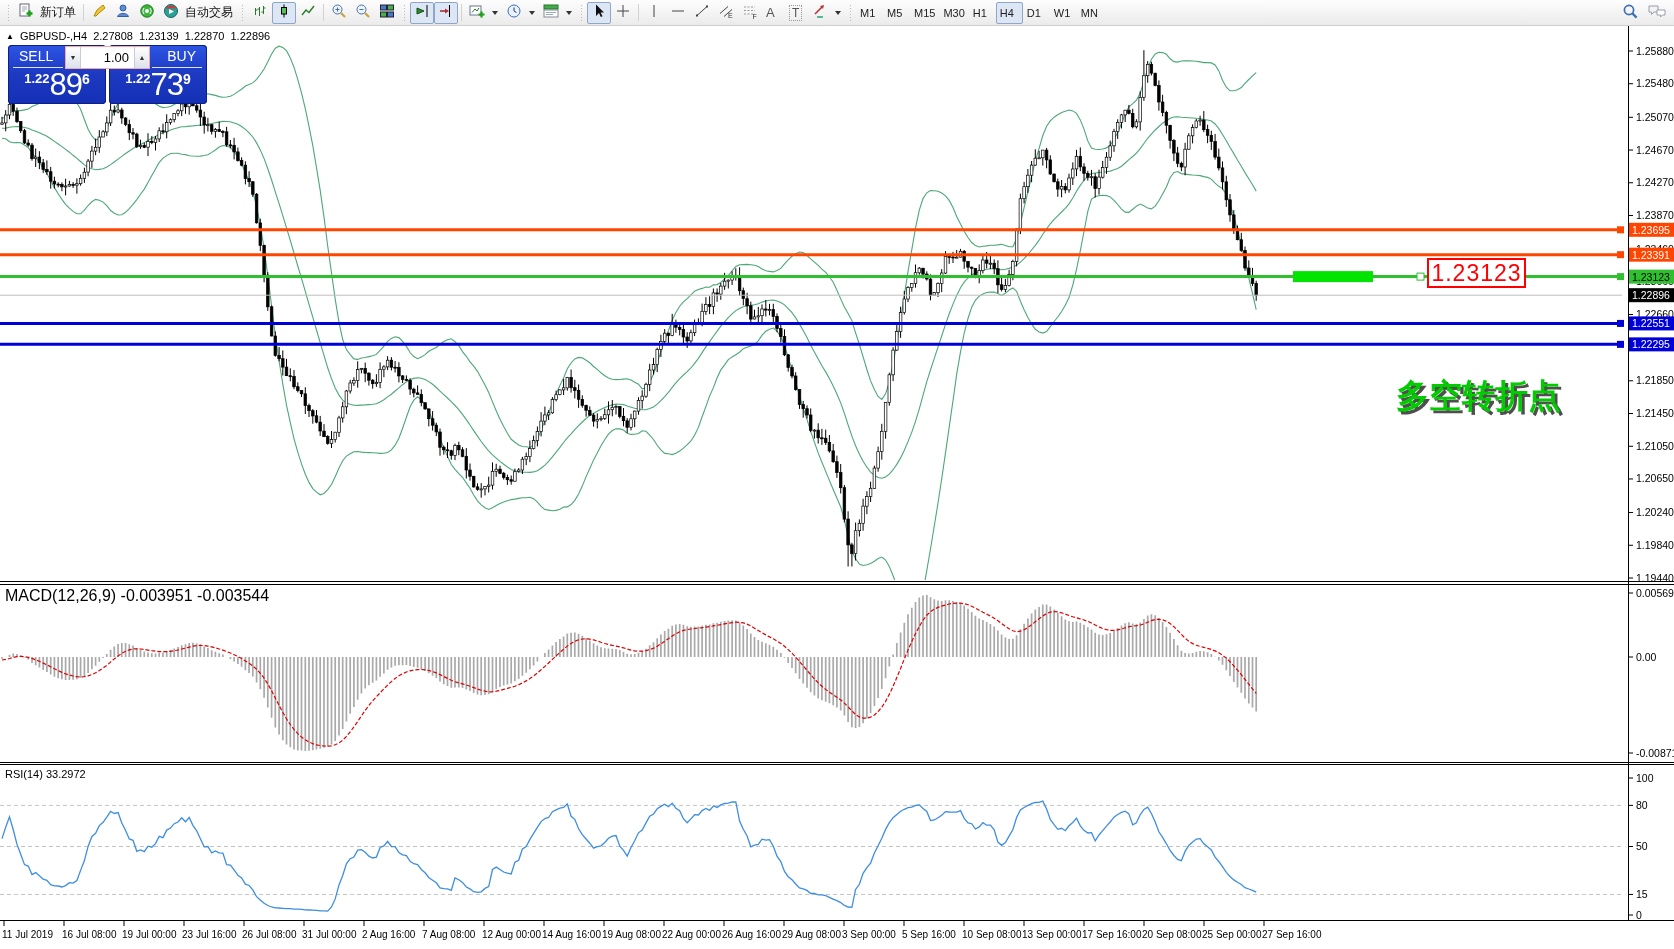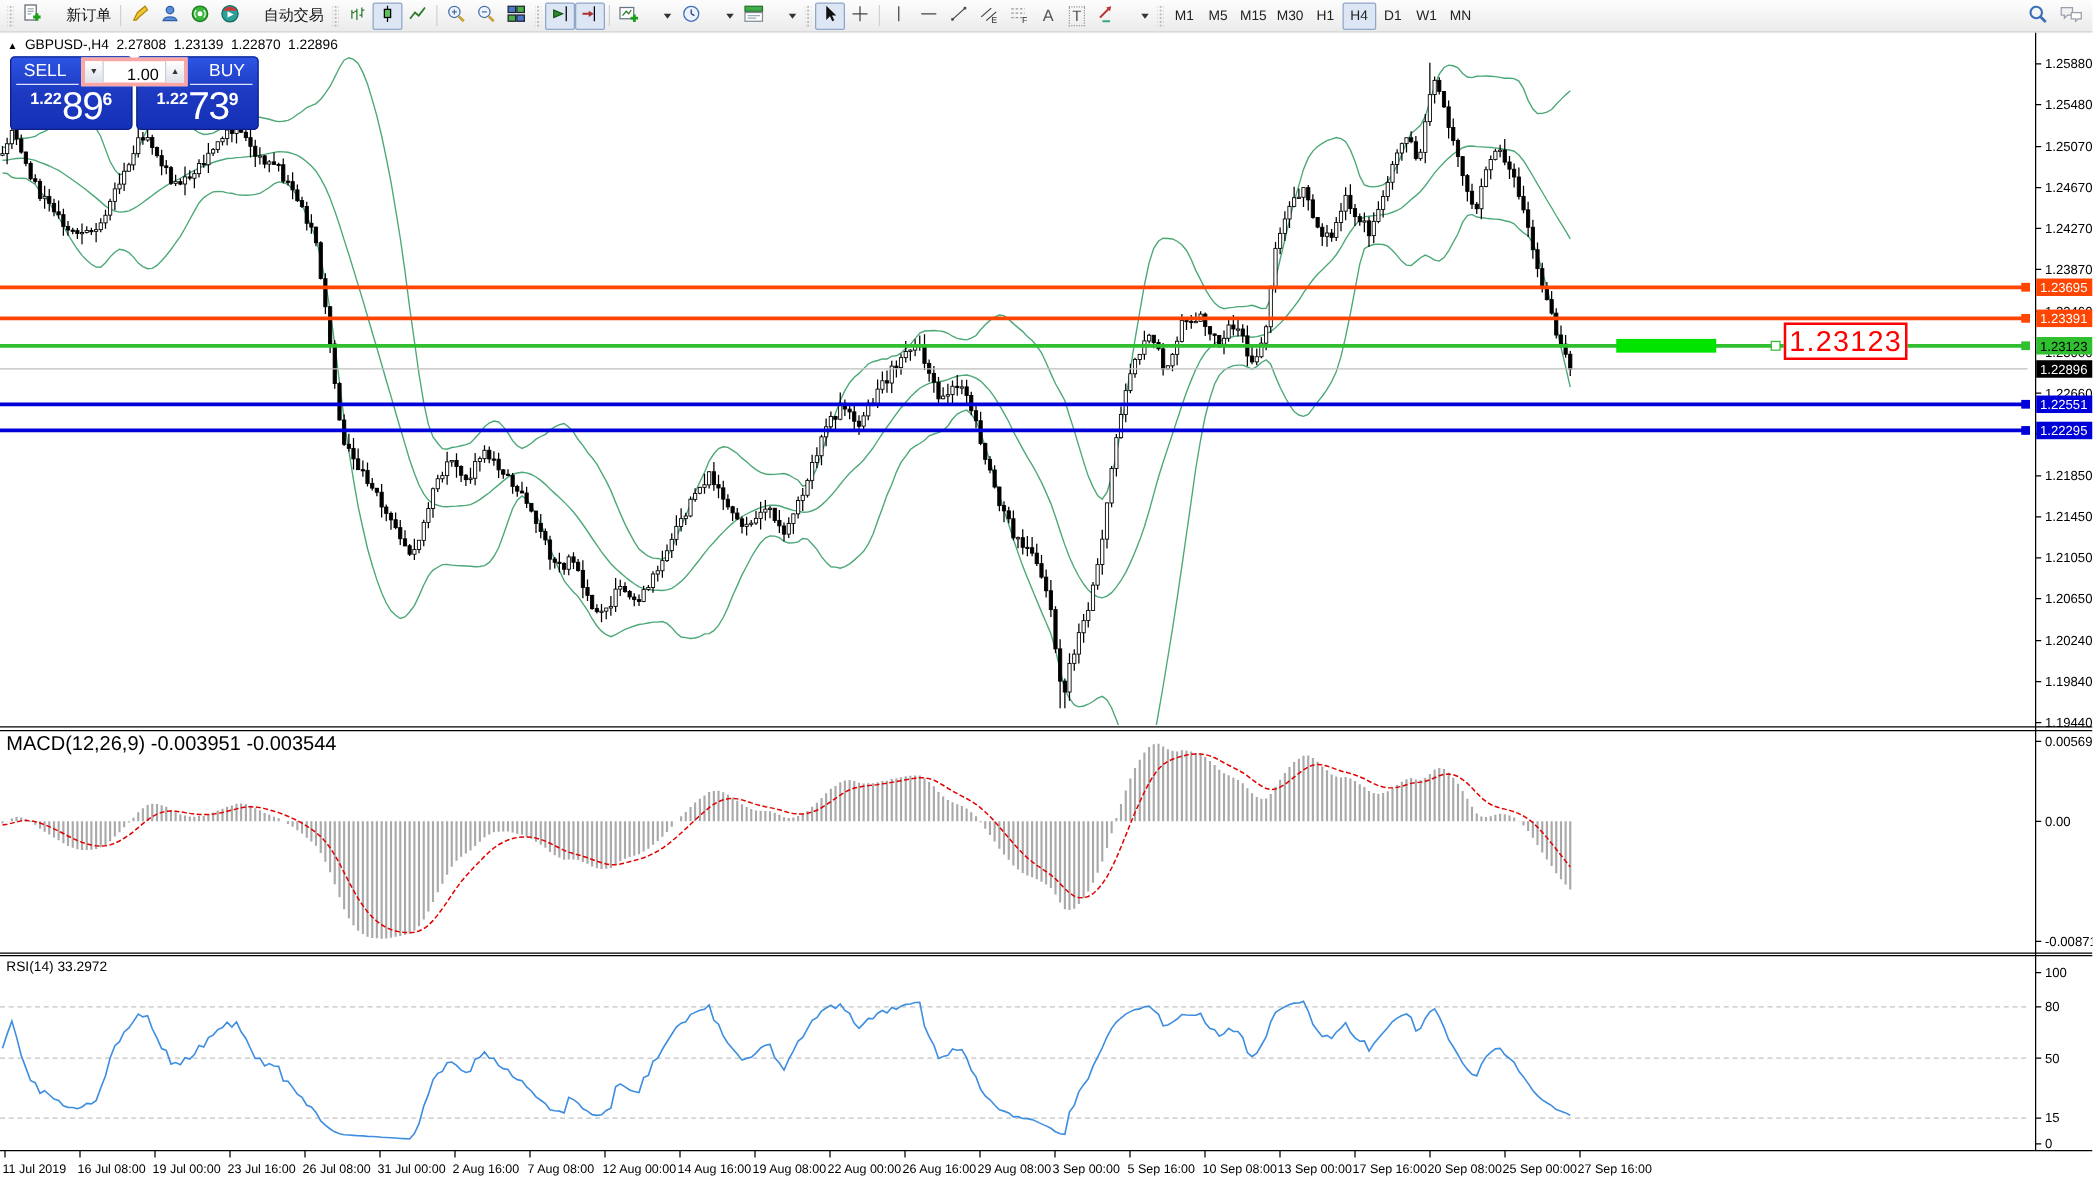--- a/index.html
+++ b/index.html
@@ -1,21 +1,21 @@
 <!DOCTYPE html>
 <html><head>
 <meta charset="utf-8">
 <style>
 *{box-sizing:border-box;margin:0;padding:0}
 html,body{background:#fff}
 body{width:1674px;height:949px;overflow:hidden;font-family:"Liberation Sans","DejaVu Sans",sans-serif}
 #app{position:relative;width:1674px;height:949px;background:#fff}
 
 #toolbar{position:absolute;left:0;top:0;width:1674px;height:26px;background:linear-gradient(#fdfdfd,#ebebeb);border-bottom:1px solid #cfcfcf;display:flex;align-items:center;padding:0 3px;z-index:20}
-.tb-btn{display:inline-flex;align-items:center;justify-content:center;height:22px;min-width:23px;padding:0 3px;border:1px solid transparent;border-radius:2px;font-size:12px;color:#111;gap:19px;cursor:default}
+.tb-btn{display:inline-flex;align-items:center;justify-content:space-between;height:22px;min-width:23px;padding:0 3px;border:1px solid transparent;border-radius:2px;font-size:12px;color:#111;gap:6px;cursor:default}
 .tb-btn.pressed{background:#dce6f5;border-color:#8fa6c6}
 .tb-sep{width:1px;height:17px;background:#d2d2d2;margin:0 3px;flex:0 0 auto}
 .tb-grip{width:5px;height:18px;margin:0 3px;flex:0 0 auto;background-image:radial-gradient(#b9b9b9 38%,transparent 40%);background-size:3px 3px;background-position:center top}
 .caret{width:0;height:0;border-left:3px solid transparent;border-right:3px solid transparent;border-top:4px solid #333;margin-left:1px}
 .tf-btn{font-size:11px;min-width:27px;color:#222}
 #tb-right{margin-left:auto;display:flex;align-items:center}
 
 #ohlc{position:absolute;left:6px;top:30px;font-size:11px;color:#000;display:flex;gap:6px;align-items:center;z-index:6}
 #ohlc .tri{font-size:8px}
 #macd-label{position:absolute;left:5px;top:587px;font-size:16px;color:#000;z-index:6}
@@ -26,21 +26,21 @@
 #trade-panel{position:absolute;left:8px;top:45px;width:163px;height:59px;z-index:10}
 .tp-block{position:absolute;top:0;height:59px;width:98px;border-radius:4px;background:linear-gradient(#2d55e5 0%,#1c39c0 50%,#1330b6 100%);box-shadow:inset 0 0 0 1px #0e1f86}
 #tp-left{left:0}
 #tp-right{left:101px}
 .tp-btnlabel{position:absolute;top:3px;font-size:14px;color:#fff}
 #tp-sell-label{left:11px}
 #tp-buy-label{right:11px}
 .tp-uline{position:absolute;top:22px;height:1px;background:rgba(255,255,255,.85)}
 #tp-left .tp-uline{left:5px;width:50px}
 #tp-right .tp-uline{right:5px;width:50px}
-#tp-vol{position:absolute;left:57px;top:1px;width:85px;height:23px;background:#fff;border:3px solid #fca5a5;display:flex;z-index:11}
+#tp-vol{position:absolute;left:57px;top:1px;width:85px;height:23px;background:#fff;border:1px solid #fca5a5;display:flex;z-index:11}
 .vol-btn{width:15px;display:flex;align-items:center;justify-content:center;background:linear-gradient(#fff,#dde2ea);font-size:7px;color:#333;flex:0 0 auto}
 #vol-dn{border-right:1px solid #c6ccd8}
 #vol-up{border-left:1px solid #c6ccd8}
 #vol-value{flex:1;text-align:right;padding-right:5px;font-size:13px;line-height:21px;color:#000}
 .tp-price{position:absolute;bottom:4px;left:0;right:0;display:flex;align-items:flex-start;justify-content:center;color:#fff}
 .tp-small{font-size:13px;font-weight:bold;margin-bottom:4px}
 .tp-big{font-size:31px;font-weight:normal;line-height:27px;letter-spacing:-1px}
 .tp-sup{font-size:14px;font-weight:bold;margin-bottom:13px}
 svg text{font-family:"Liberation Sans","DejaVu Sans",sans-serif}
 </style>
@@ -791,13 +791,14 @@
       <span id="vol-dn" class="vol-btn">▼</span>
       <span id="vol-value">1.00</span>
       <span id="vol-up" class="vol-btn">▲</span>
     </div>
   </div>
 
   <div id="macd-label">MACD(12,26,9) -0.003951 -0.003544</div>
   <div id="rsi-label">RSI(14) 33.2972</div>
 
   <div id="price-box">1.23123</div>
+  <div id="cn-note">多空转折点</div>
 </div>
 
 </body></html>

